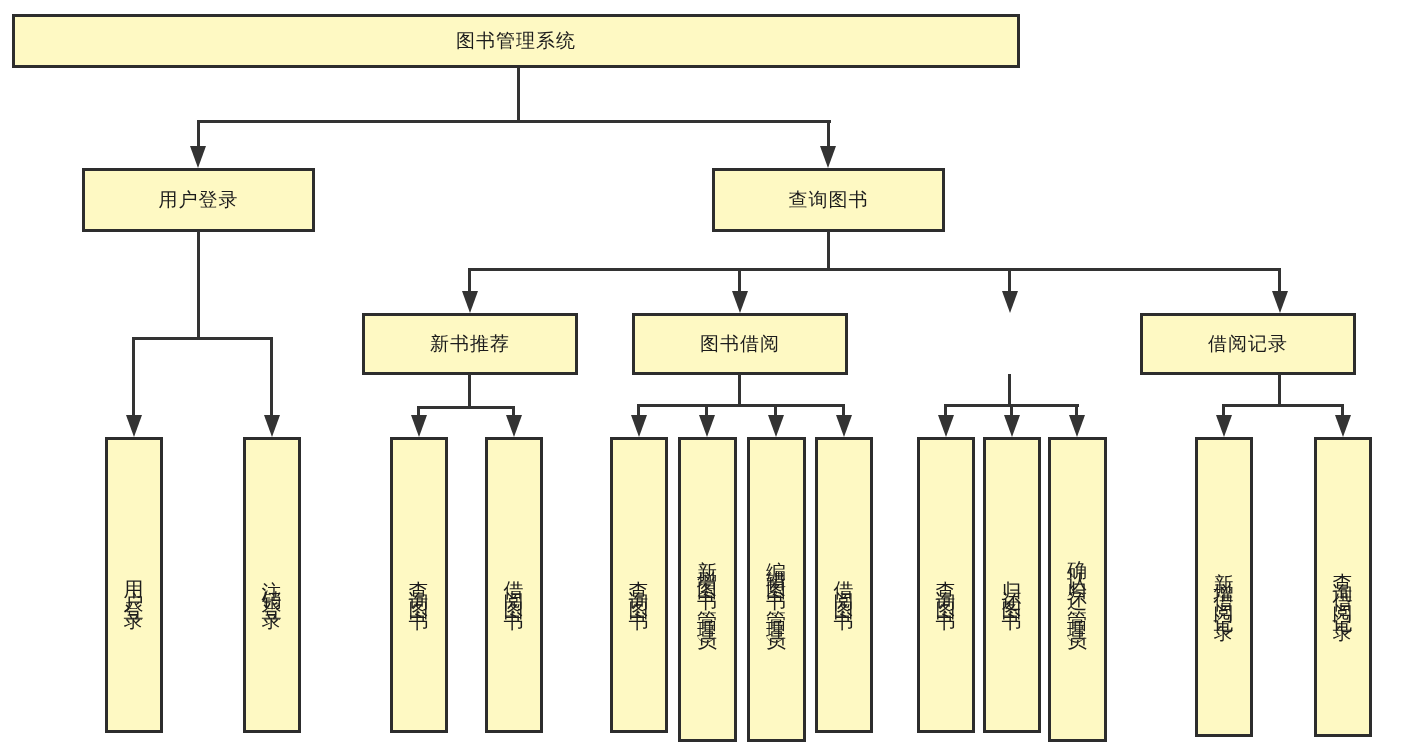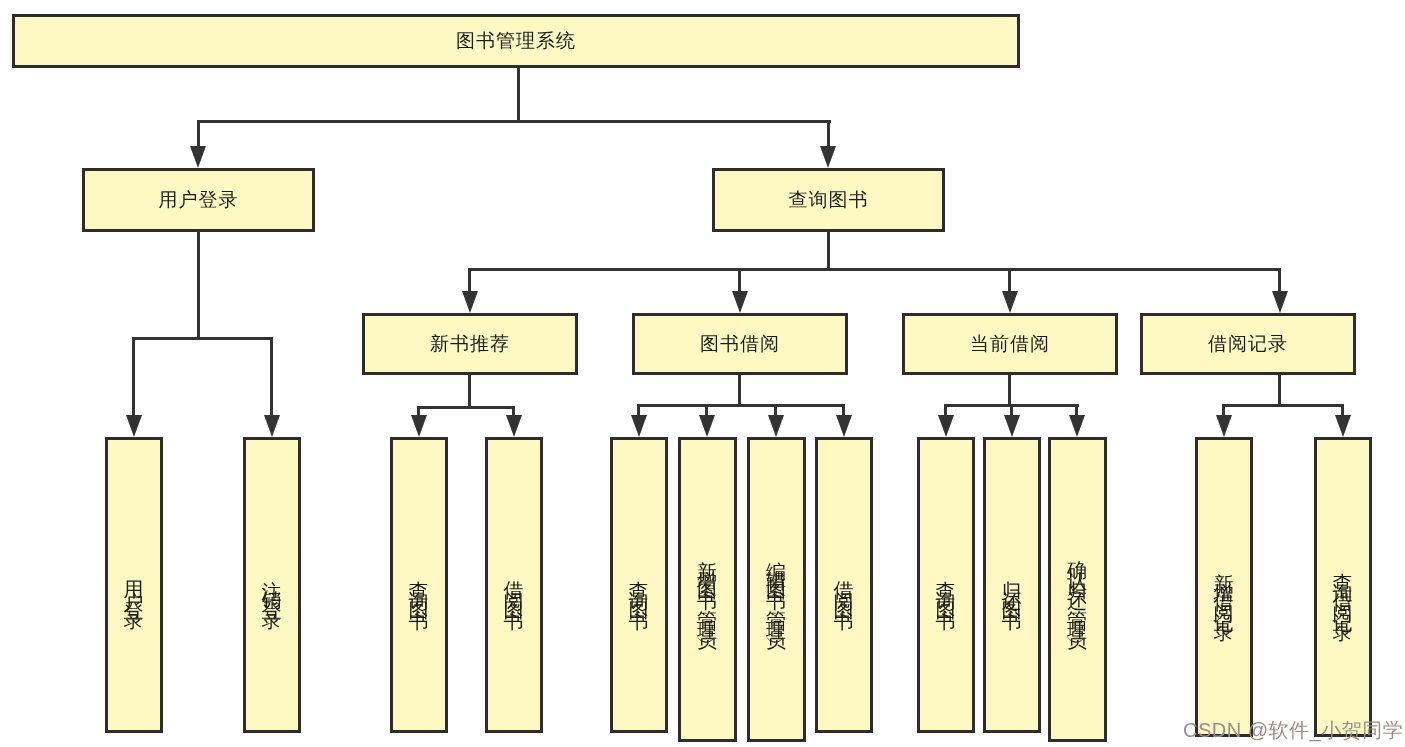--- a/index.html
+++ b/index.html
@@ -74,23 +74,20 @@
   <div class="arrow" style="left:732px;top:291px;"></div>
   <div class="arrow" style="left:1002px;top:291px;"></div>
   <div class="arrow" style="left:1272px;top:291px;"></div>
 
   <div class="box hbox" style="left:362px;top:313px;width:216px;height:62px;">
     <span>新书推荐</span>
   </div>
   <div class="box hbox" style="left:632px;top:313px;width:216px;height:62px;">
     <span>图书借阅</span>
   </div>
-  <div class="box hbox" style="left:902px;top:313px;width:216px;height:62px;">
-    <span>当前借阅</span>
-  </div>
   <div class="box hbox" style="left:1140px;top:313px;width:216px;height:62px;">
     <span>借阅记录</span>
   </div>
 
   <div class="vl" style="left:468px;top:374px;height:35px;"></div>
   <div class="hl" style="left:417px;top:406px;width:98px;"></div>
   <div class="vl" style="left:417px;top:406px;height:11px;"></div>
   <div class="vl" style="left:512px;top:406px;height:11px;"></div>
   <div class="arrow" style="left:411px;top:415px;"></div>
   <div class="arrow" style="left:506px;top:415px;"></div>
@@ -159,15 +156,14 @@
     <span>确认归还（管理员）</span>
   </div>
 
   <div class="box vbox" style="left:1195px;top:437px;width:58px;height:300px;">
     <span>新增借阅记录</span>
   </div>
   <div class="box vbox" style="left:1314px;top:437px;width:58px;height:300px;">
     <span>查询借阅记录</span>
   </div>
 
-  <div class="watermark" style="left:1183px;top:717px;">CSDN @软件_小贺同学</div>
 
 </div>
 
 </body></html>

